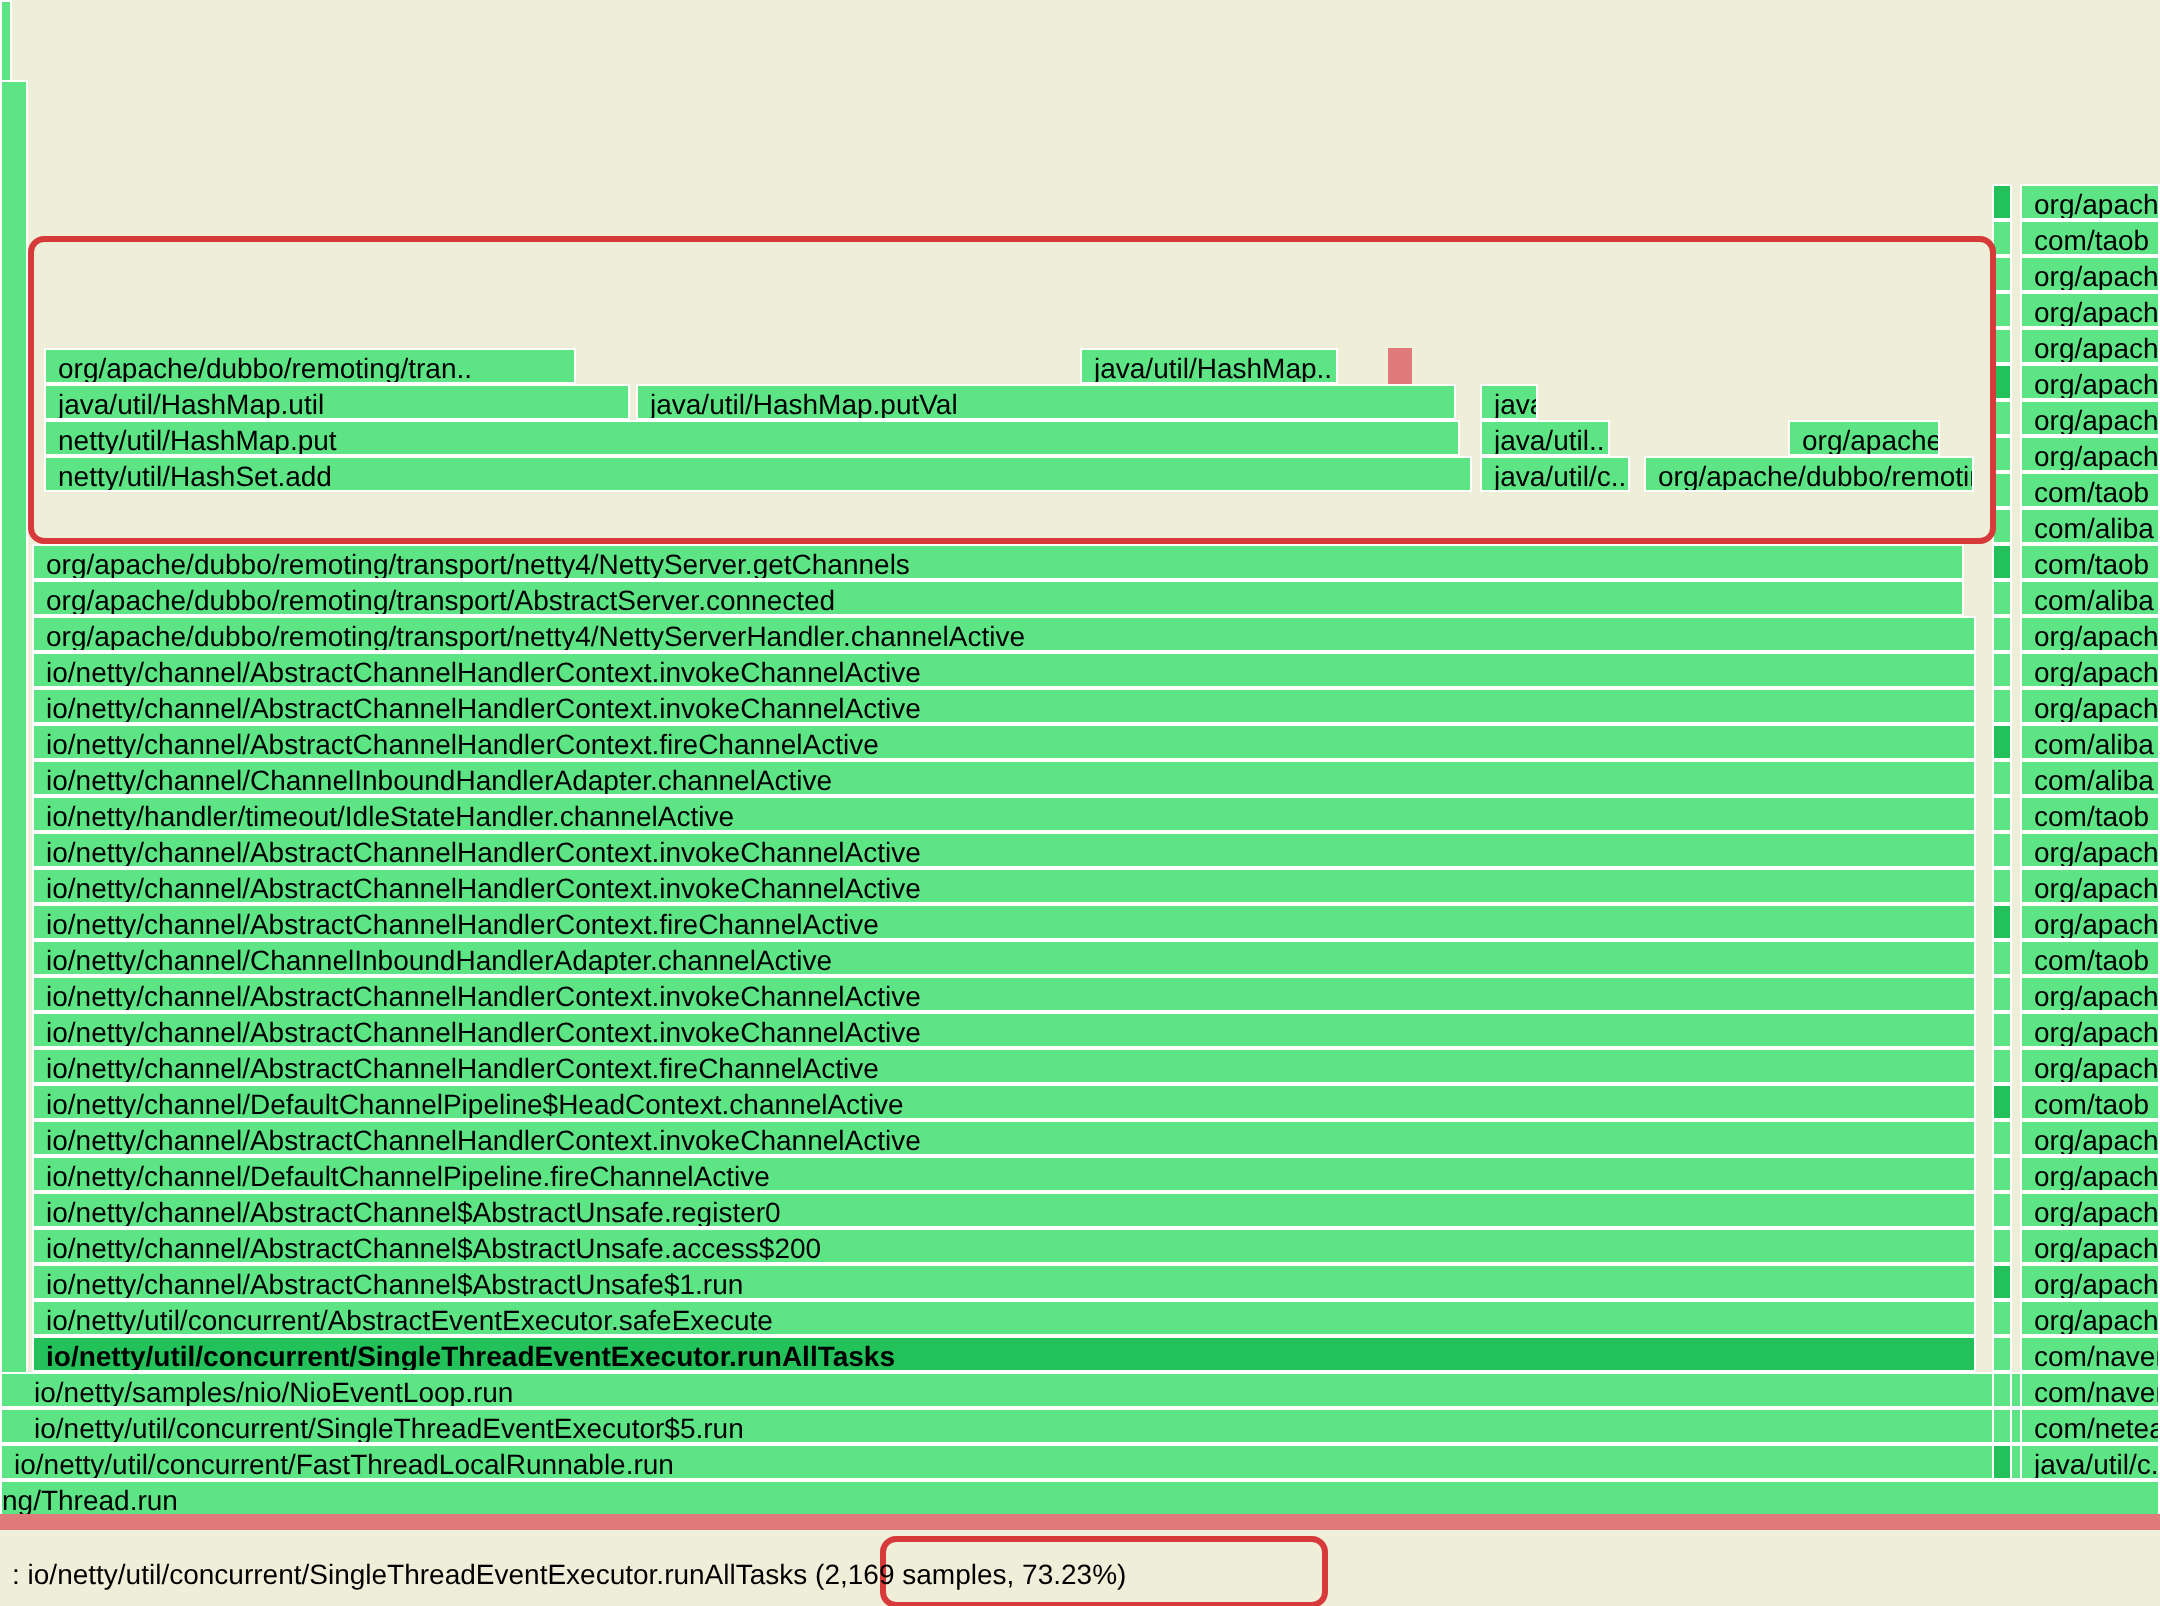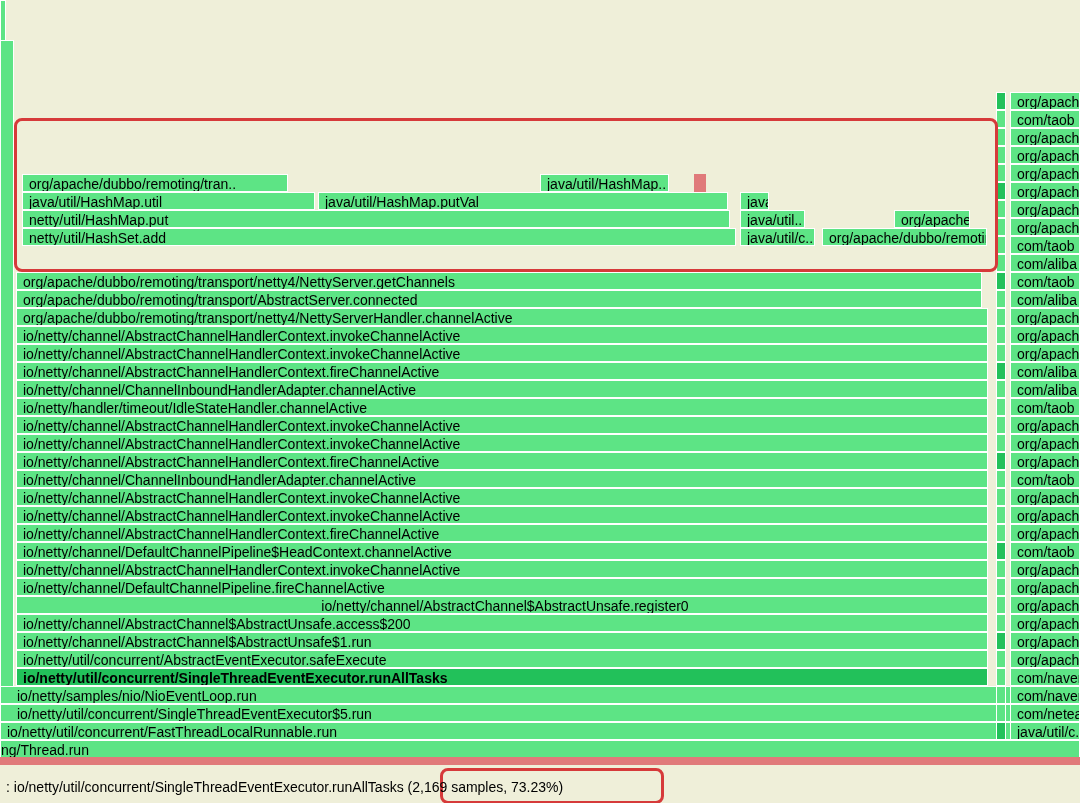--- a/index.html
+++ b/index.html
@@ -21,21 +21,21 @@
 
 <div id="mainstack">
     <div class="row green lrow" style="left: 0px; padding-left: 0px; top: 740px; width: 1080px;">ng/Thread.run</div>
     <div class="row green lrow" style="left: 0px; top: 722px; width: 1080px;">io/netty/util/concurrent/FastThreadLocalRunnable.run</div>
     <div class="row green lrow" style="left: 0px; padding-left: 16px; top: 704px; width: 1080px;">io/netty/util/concurrent/SingleThreadEventExecutor$5.run</div>
     <div class="row green lrow" style="left: 0px; padding-left: 16px; top: 686px; width: 1080px;">io/netty/samples/nio/NioEventLoop.run</div>
     <div class="row green lrow" style="left: 16px; top: 668px; width: 972px; background: rgb(34, 193, 90); font-weight: bold;">io/netty/util/concurrent/SingleThreadEventExecutor.runAllTasks</div>
     <div class="row green lrow" style="left: 16px; top: 650px; width: 972px;">io/netty/util/concurrent/AbstractEventExecutor.safeExecute</div>
     <div class="row green lrow" style="left: 16px; top: 632px; width: 972px;">io/netty/channel/AbstractChannel$AbstractUnsafe$1.run</div>
     <div class="row green lrow" style="left: 16px; top: 614px; width: 972px;">io/netty/channel/AbstractChannel$AbstractUnsafe.access$200</div>
-    <div class="row green lrow" style="left: 16px; top: 596px; width: 972px; text-align: center;">io/netty/channel/AbstractChannel$AbstractUnsafe.register0</div>
+    <div class="row green lrow" style="left: 16px; top: 596px; width: 972px;">io/netty/channel/AbstractChannel$AbstractUnsafe.register0</div>
     <div class="row green lrow" style="left: 16px; top: 578px; width: 972px;">io/netty/channel/DefaultChannelPipeline.fireChannelActive</div>
     <div class="row green lrow" style="left: 16px; top: 560px; width: 972px;">io/netty/channel/AbstractChannelHandlerContext.invokeChannelActive</div>
     <div class="row green lrow" style="left: 16px; top: 542px; width: 972px;">io/netty/channel/DefaultChannelPipeline$HeadContext.channelActive</div>
     <div class="row green lrow" style="left: 16px; top: 524px; width: 972px;">io/netty/channel/AbstractChannelHandlerContext.fireChannelActive</div>
     <div class="row green lrow" style="left: 16px; top: 506px; width: 972px;">io/netty/channel/AbstractChannelHandlerContext.invokeChannelActive</div>
     <div class="row green lrow" style="left: 16px; top: 488px; width: 972px;">io/netty/channel/AbstractChannelHandlerContext.invokeChannelActive</div>
     <div class="row green lrow" style="left: 16px; top: 470px; width: 972px;">io/netty/channel/ChannelInboundHandlerAdapter.channelActive</div>
     <div class="row green lrow" style="left: 16px; top: 452px; width: 972px;">io/netty/channel/AbstractChannelHandlerContext.fireChannelActive</div>
     <div class="row green lrow" style="left: 16px; top: 434px; width: 972px;">io/netty/channel/AbstractChannelHandlerContext.invokeChannelActive</div>
     <div class="row green lrow" style="left: 16px; top: 416px; width: 972px;">io/netty/channel/AbstractChannelHandlerContext.invokeChannelActive</div>

